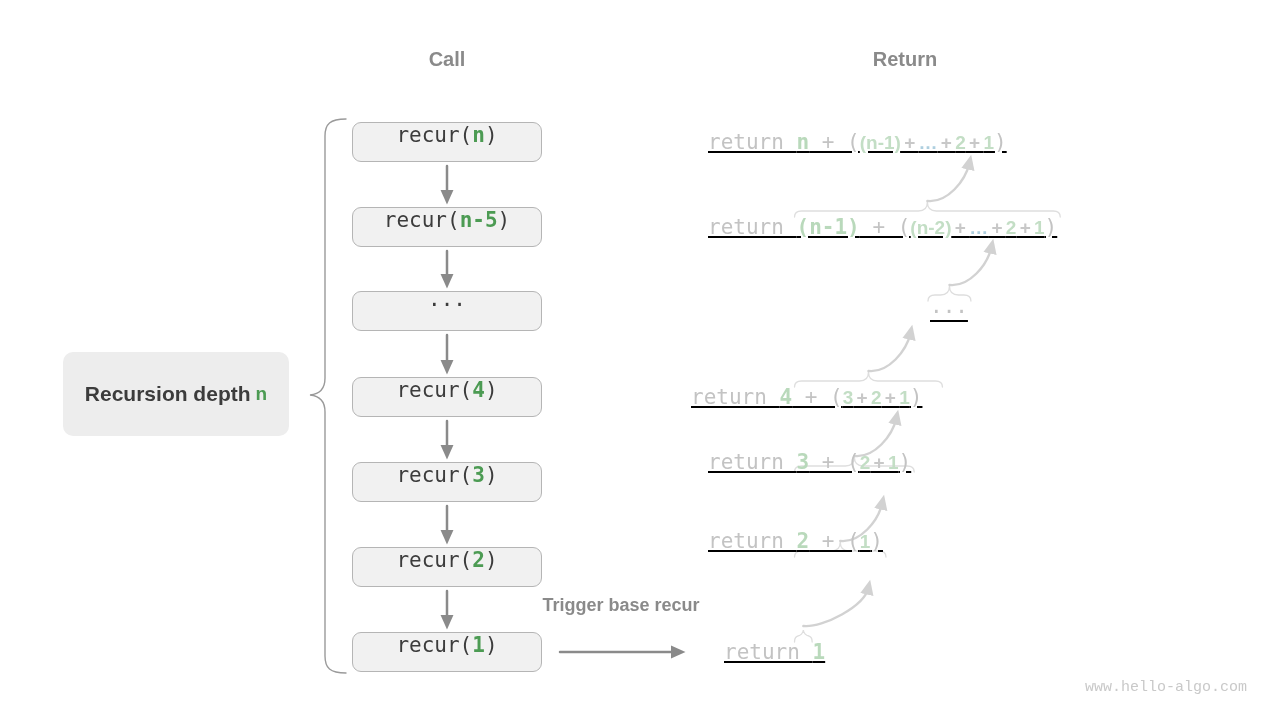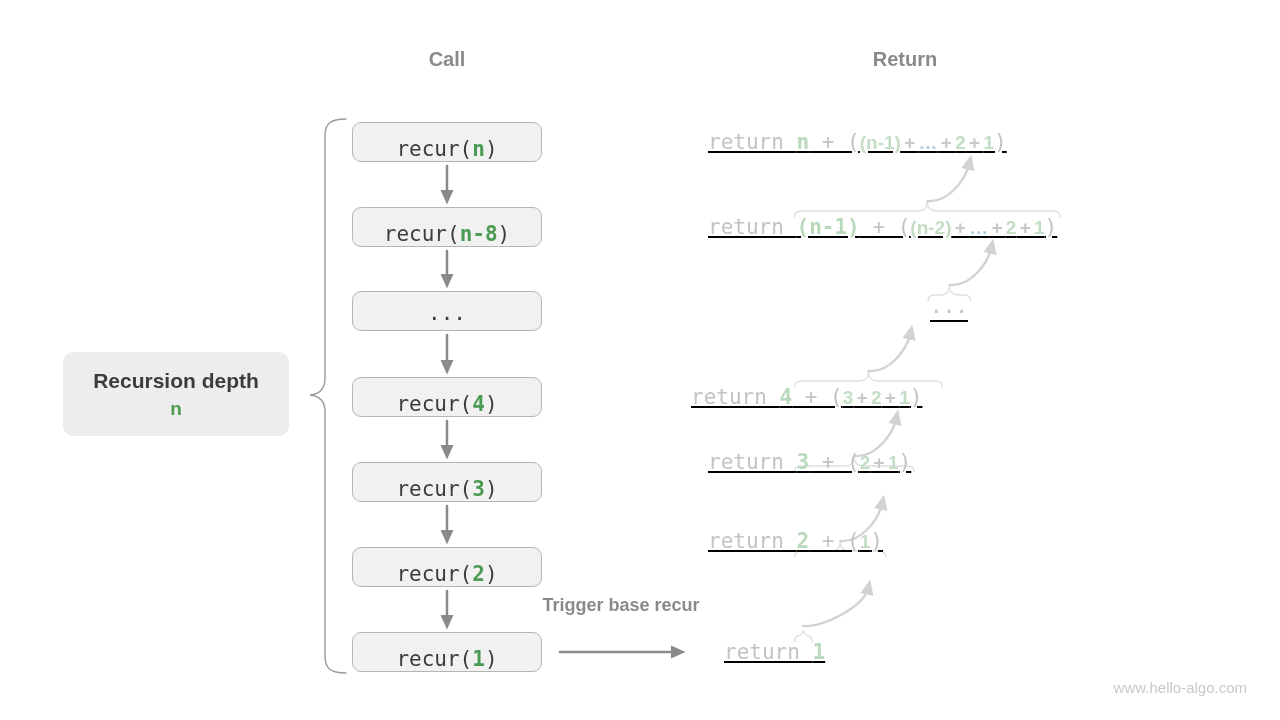--- a/index.html
+++ b/index.html
@@ -9,53 +9,53 @@
     overflow:hidden; font-family:"Liberation Sans", sans-serif;margin-left:15px;
   }
   .hdr {
     position:absolute; transform:translateX(-50%);
     font-weight:700; font-size:20px; color:#8a8a8a; white-space:nowrap;
   }
   #decor { position:absolute; left:0; top:0; pointer-events:none; }
   .call-box {
     position:absolute; left:337px; width:190px; height:40px;
     background:#f1f1f1; border:1.5px solid #b5b5b5; border-radius:9px;
-    display:flex; align-items:flex-end; justify-content:center;
+    display:flex; align-items:flex-start; justify-content:center;
     font-family:"DejaVu Sans Mono", monospace; font-size:21px; color:#3c3c3c;
     white-space:pre;
   }
   .seg-dark { color:#3c3c3c; }
   .seg-green { color:#4c9b53; font-weight:700; }
   .dots-shift { position:relative; top:-5px; }
   .ret-line {
     position:absolute; height:28px; line-height:28px; white-space:pre;
     font-family:"DejaVu Sans Mono", monospace; font-size:21px;text-decoration:underline;
   }
   .m-gray  { color:#c3c3c3; }
   .m-green { color:#b9d9bb; font-weight:700; }
   .b-sans  { font-family:"Liberation Sans", sans-serif; font-size:19px;
              font-weight:700; word-spacing:-2px; }
   .b-green { color:#c3dec5; }
   .b-gray  { color:#c8c8c8; }
   .b-blue  { color:#aecfdf; }
   .depth-box {
     position:absolute; left:48px; top:352px; width:226px; height:84px;
     background:#ededed; border-radius:10px;
-    display:flex; flex-direction:column; align-items:center; justify-content:center;
+    display:flex; flex-direction:row; align-items:center; justify-content:center;
     gap:5px;
   }
   .depth-title { font-weight:700; font-size:21px; color:#3c3c3c; }
   .depth-value { font-weight:700; font-size:19px; color:#4c9b53; }
   .trigger-label {
     position:absolute; transform:translateX(-50%); white-space:nowrap;
     font-weight:700; font-size:18px; color:#8a8a8a;
   }
   .watermark {
     position:absolute; right:48px; bottom:24px;
-    font-family:Liberation Sans, sans-serif; font-size:15px; color:#c9c9c9;
+    font-family:Liberation Mono, monospace; font-size:15px; color:#c9c9c9;
   }
 </style>
 </head>
 <body>
 
 <div id="canvas">
   <div class="hdr" style="left:432px; top:48px">Call</div>
   <div class="hdr" style="left:890px; top:48px">Return</div>
 
   <svg id="decor" width="1280" height="720" viewBox="0 0 1280 720">
@@ -93,21 +93,21 @@
 
   <div class="depth-box">
     <div class="depth-title">Recursion depth</div>
     <div class="depth-value">n</div>
   </div>
 
   <div class="trigger-label" style="left:606px; top:595px">Trigger base recur</div>
 
   <div id="call-col">
       <div class="call-box" style="top: 122px;"><span class="seg-dark">recur(</span><span class="seg-green">n</span><span class="seg-dark">)</span></div>
-      <div class="call-box" style="top: 207px;"><span class="seg-dark">recur(</span><span class="seg-green">n-8</span><span class="seg-dark">)</span></div>
+      <div class="call-box" style="top: 207px;"><span class="seg-dark">recur(</span><span class="seg-green">n-5</span><span class="seg-dark">)</span></div>
       <div class="call-box" style="top: 291px;"><span class="seg-dark dots-shift">...</span></div>
       <div class="call-box" style="top: 377px;"><span class="seg-dark">recur(</span><span class="seg-green">4</span><span class="seg-dark">)</span></div>
       <div class="call-box" style="top: 462px;"><span class="seg-dark">recur(</span><span class="seg-green">3</span><span class="seg-dark">)</span></div>
       <div class="call-box" style="top: 547px;"><span class="seg-dark">recur(</span><span class="seg-green">2</span><span class="seg-dark">)</span></div>
       <div class="call-box" style="top: 632px;"><span class="seg-dark">recur(</span><span class="seg-green">1</span><span class="seg-dark">)</span></div>
     </div>
   <div id="ret-col">
       <div class="ret-line" style="top: 128px; left: 693px;"><span class="m-gray">return </span><span class="m-green">n</span><span class="m-gray"> + (</span><span class="b-sans b-green">(n-1)</span><span class="b-sans b-gray"> + </span><span class="b-sans b-blue">…</span><span class="b-sans b-gray"> + </span><span class="b-sans b-green">2</span><span class="b-sans b-gray"> + </span><span class="b-sans b-green">1</span><span class="m-gray">)</span></div>
       <div class="ret-line" style="top: 213px; left: 693px;"><span class="m-gray">return </span><span class="m-green">(n-1)</span><span class="m-gray"> + (</span><span class="b-sans b-green">(n-2)</span><span class="b-sans b-gray"> + </span><span class="b-sans b-blue">…</span><span class="b-sans b-gray"> + </span><span class="b-sans b-green">2</span><span class="b-sans b-gray"> + </span><span class="b-sans b-green">1</span><span class="m-gray">)</span></div>
       <div class="ret-line" style="top: 297px; left: 915px;"><span class="m-gray dots-shift">...</span></div>

